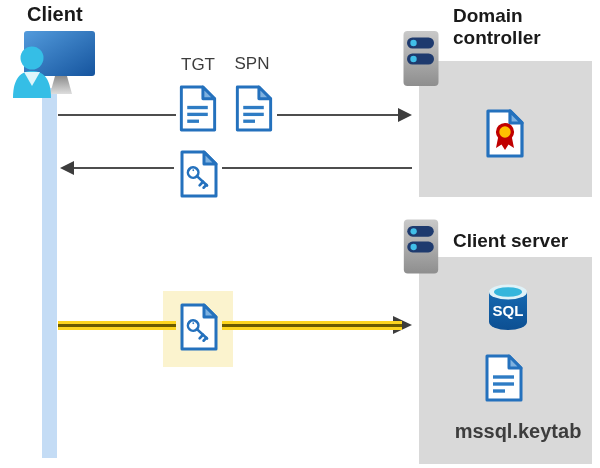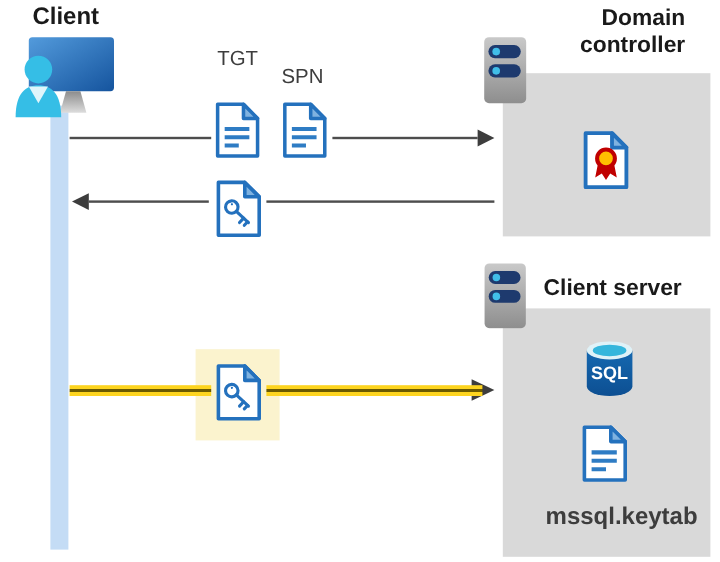--- a/index.html
+++ b/index.html
@@ -49,21 +49,21 @@
     <path d="M5 72 C5 52 13 45 24 45 C35 45 43 52 43 72 Z" fill="#35BEE6"></path>
     <polygon points="16,46 32,46 24,60" fill="#DFF5FB"></polygon>
   </svg>
 
   <div class="abs timeline" style="left:42px;top:88px;width:15px;height:370px;"></div>
 
   <div class="abs hline" style="left:58px;top:114px;width:118px;"></div>
   <div class="abs hline" style="left:277px;top:114px;width:121px;"></div>
   <div class="abs arrowhead-right" style="left:398px;top:108px;"></div>
 
-  <div class="abs label-plain" style="left:177px;top:39px;width:42px;">TGT</div>
+  <div class="abs label-plain" style="left:177px;top:55px;width:42px;">TGT</div>
   <div class="abs label-plain" style="left:231px;top:54px;width:42px;">SPN</div>
 
   <svg class="abs icon z4" style="left:177px;top:85px;" width="42" height="47" viewBox="0 0 42 48">
     <path d="M4 2 H26 L38 14 V46 H4 Z" fill="#fff" stroke="#2471BD" stroke-width="3" stroke-linejoin="round"></path>
     <path d="M26 2 L26 14 H38 Z" fill="#7FB2E0" stroke="#2471BD" stroke-width="3" stroke-linejoin="round"></path>
     <line x1="10" y1="23" x2="31" y2="23" stroke="#2E7CC4" stroke-width="3.4"></line>
     <line x1="10" y1="30" x2="31" y2="30" stroke="#2E7CC4" stroke-width="3.4"></line>
     <line x1="10" y1="37" x2="22" y2="37" stroke="#2E7CC4" stroke-width="3.4"></line>
   </svg>
 
@@ -100,21 +100,21 @@
           <stop offset="1" stop-color="#8E8E8E"></stop>
       </linearGradient>
     </defs>
     <rect x="0.5" y="0.5" width="35" height="55" rx="4" fill="url(#srvg1)"></rect>
     <rect x="4" y="7" width="27" height="11" rx="5.5" fill="#1E3A6E"></rect>
     <circle cx="10.5" cy="12.5" r="3.2" fill="#41BEE8"></circle>
     <rect x="4" y="23" width="27" height="11" rx="5.5" fill="#1E3A6E"></rect>
     <circle cx="10.5" cy="28.5" r="3.2" fill="#41BEE8"></circle>
   </svg>
 
-  <div class="abs label-bold" style="left:453px;top:5px;width:118px;text-align:right;">Domain controller</div>
+  <div class="abs label-bold" style="left:453px;top:5px;width:118px;">Domain controller</div>
 
   <svg class="abs icon z4" style="left:485px;top:109px;" width="40" height="49" viewBox="0 0 40 49">
     <path d="M3 2 H25 L37 14 V47 H3 Z" fill="#fff" stroke="#2471BD" stroke-width="3.2" stroke-linejoin="round"></path>
     <path d="M25 2 L25 14 H37 Z" fill="#7FB2E0" stroke="#2471BD" stroke-width="3.2" stroke-linejoin="round"></path>
     <path d="M14 24 L11 39 L16.5 35.5 L20 41 L23.5 35.5 L29 39 L26 24 Z" fill="#C00000"></path>
     <circle cx="20" cy="23" r="7.4" fill="#FFC000" stroke="#C00000" stroke-width="3.4"></circle>
   </svg>
 
   <div class="abs graybox" style="left:419px;top:257px;width:173px;height:207px;"></div>
 

